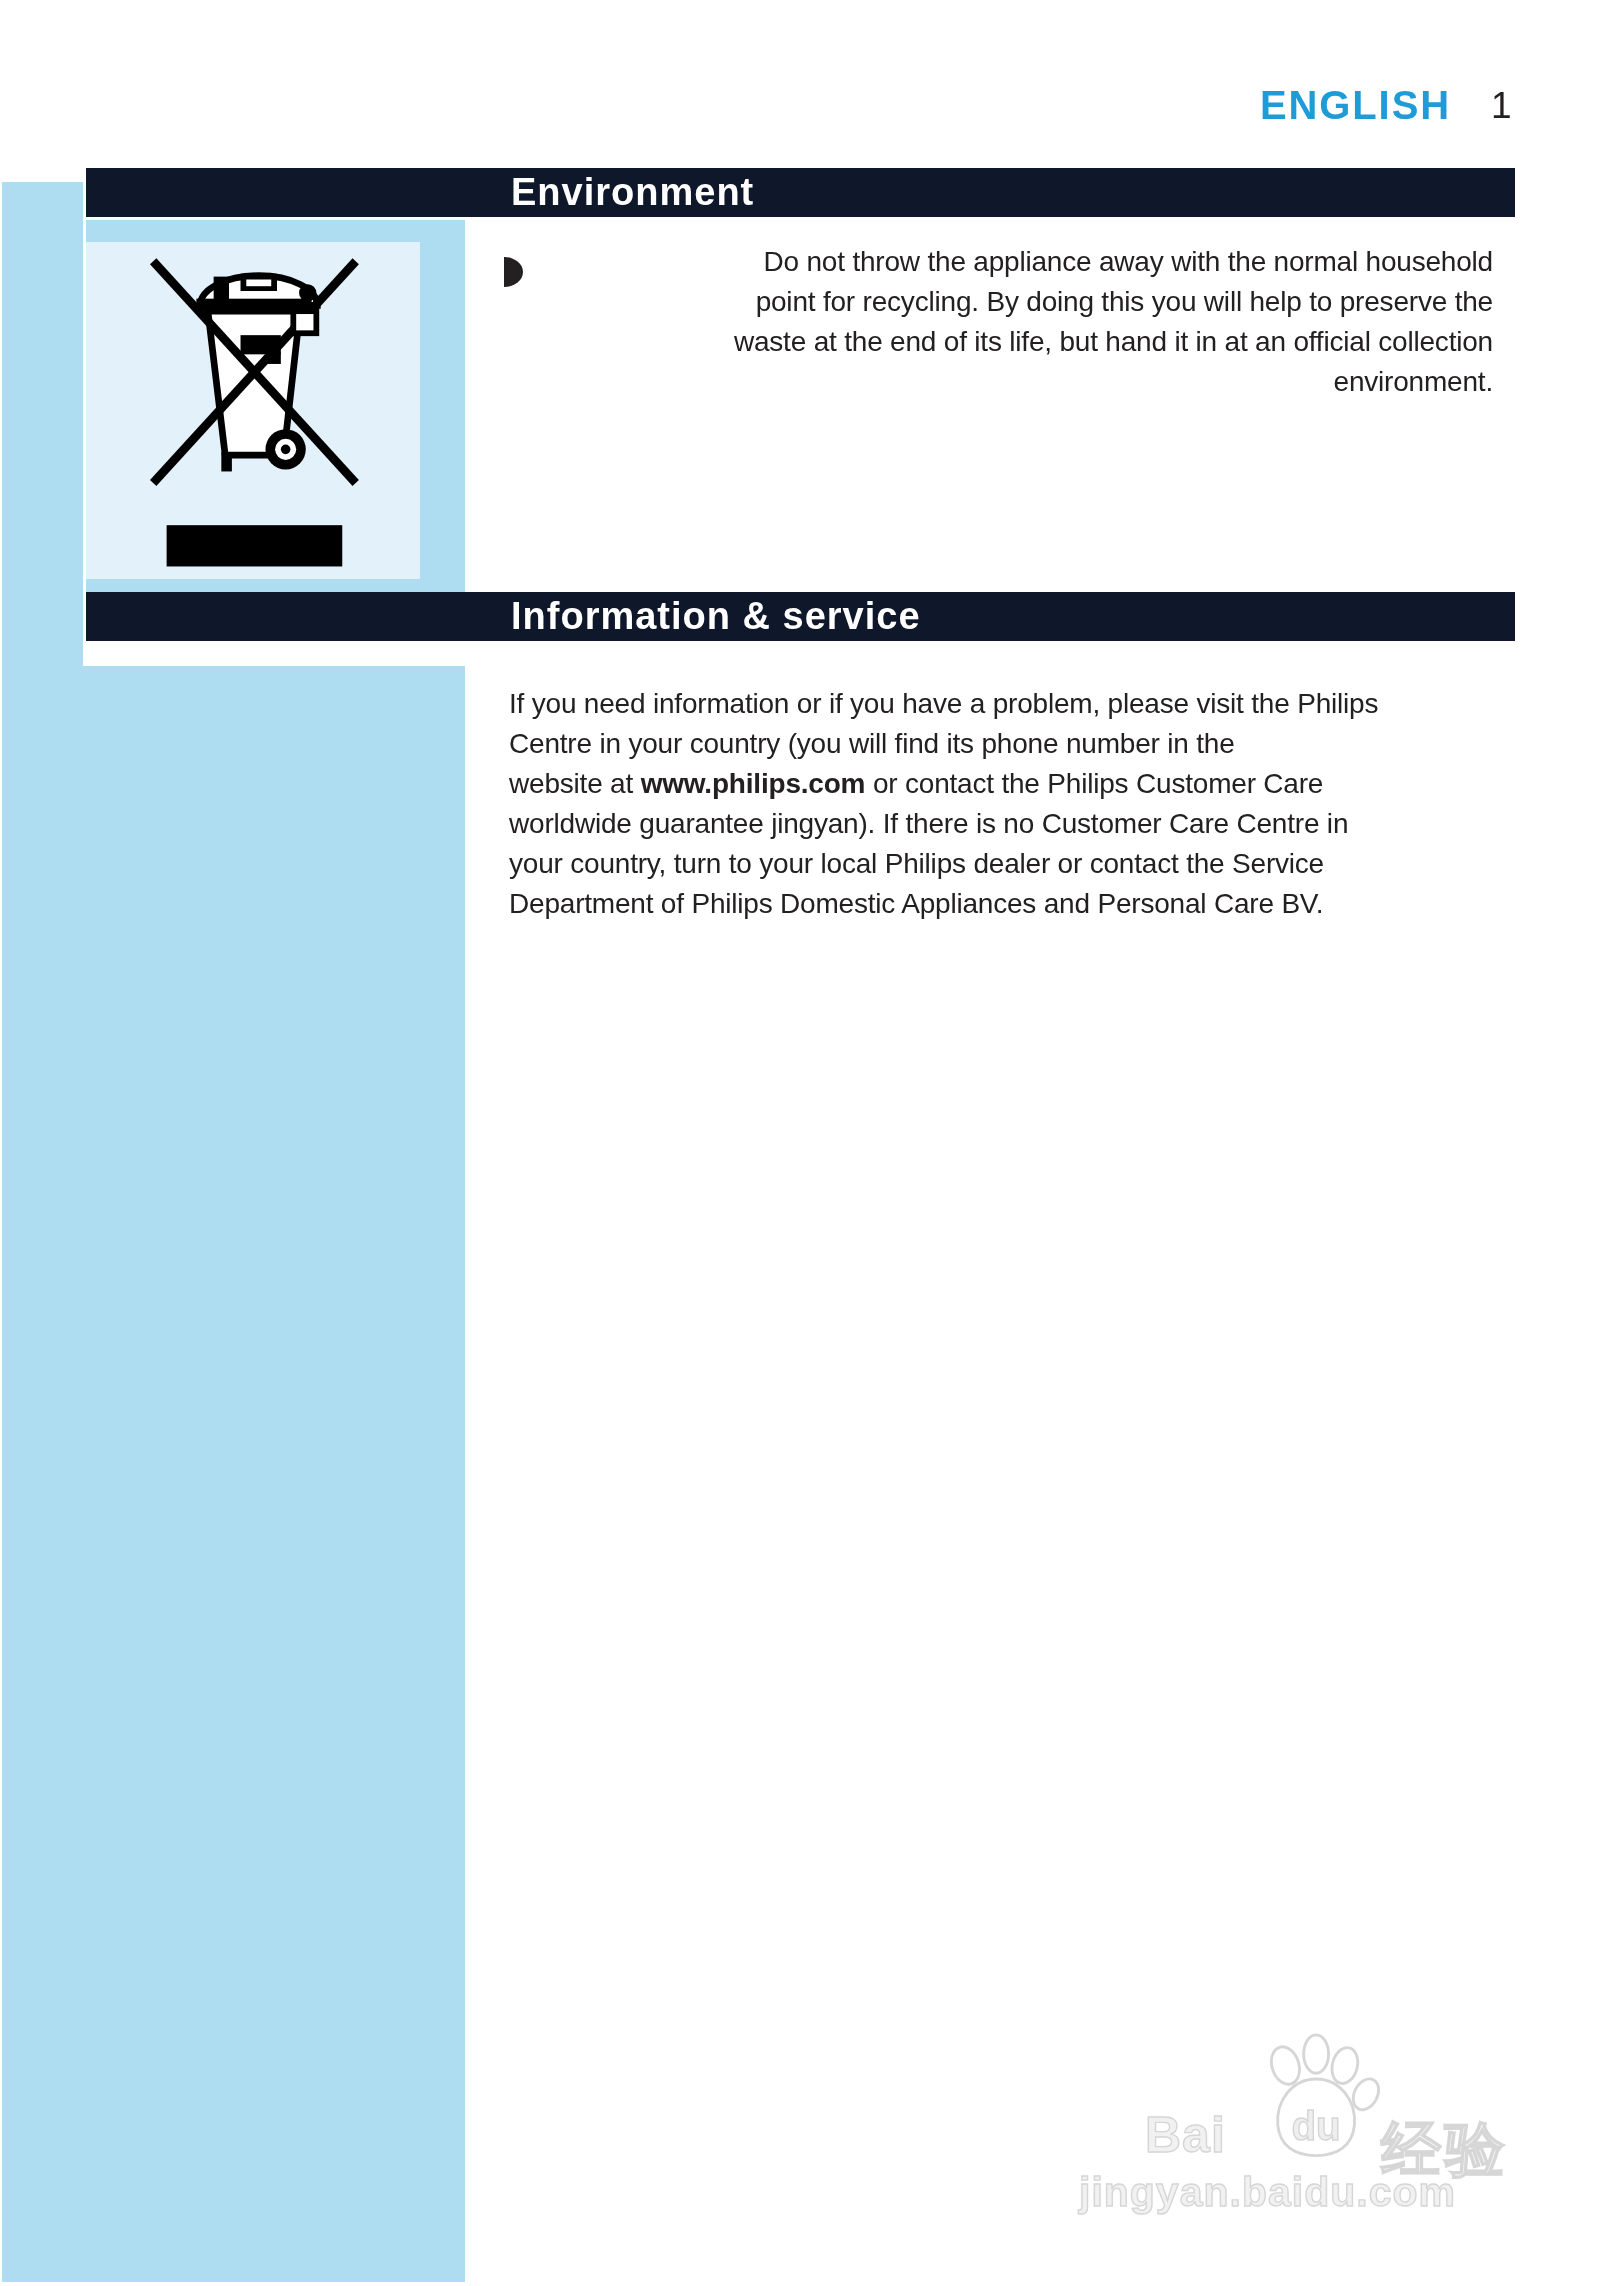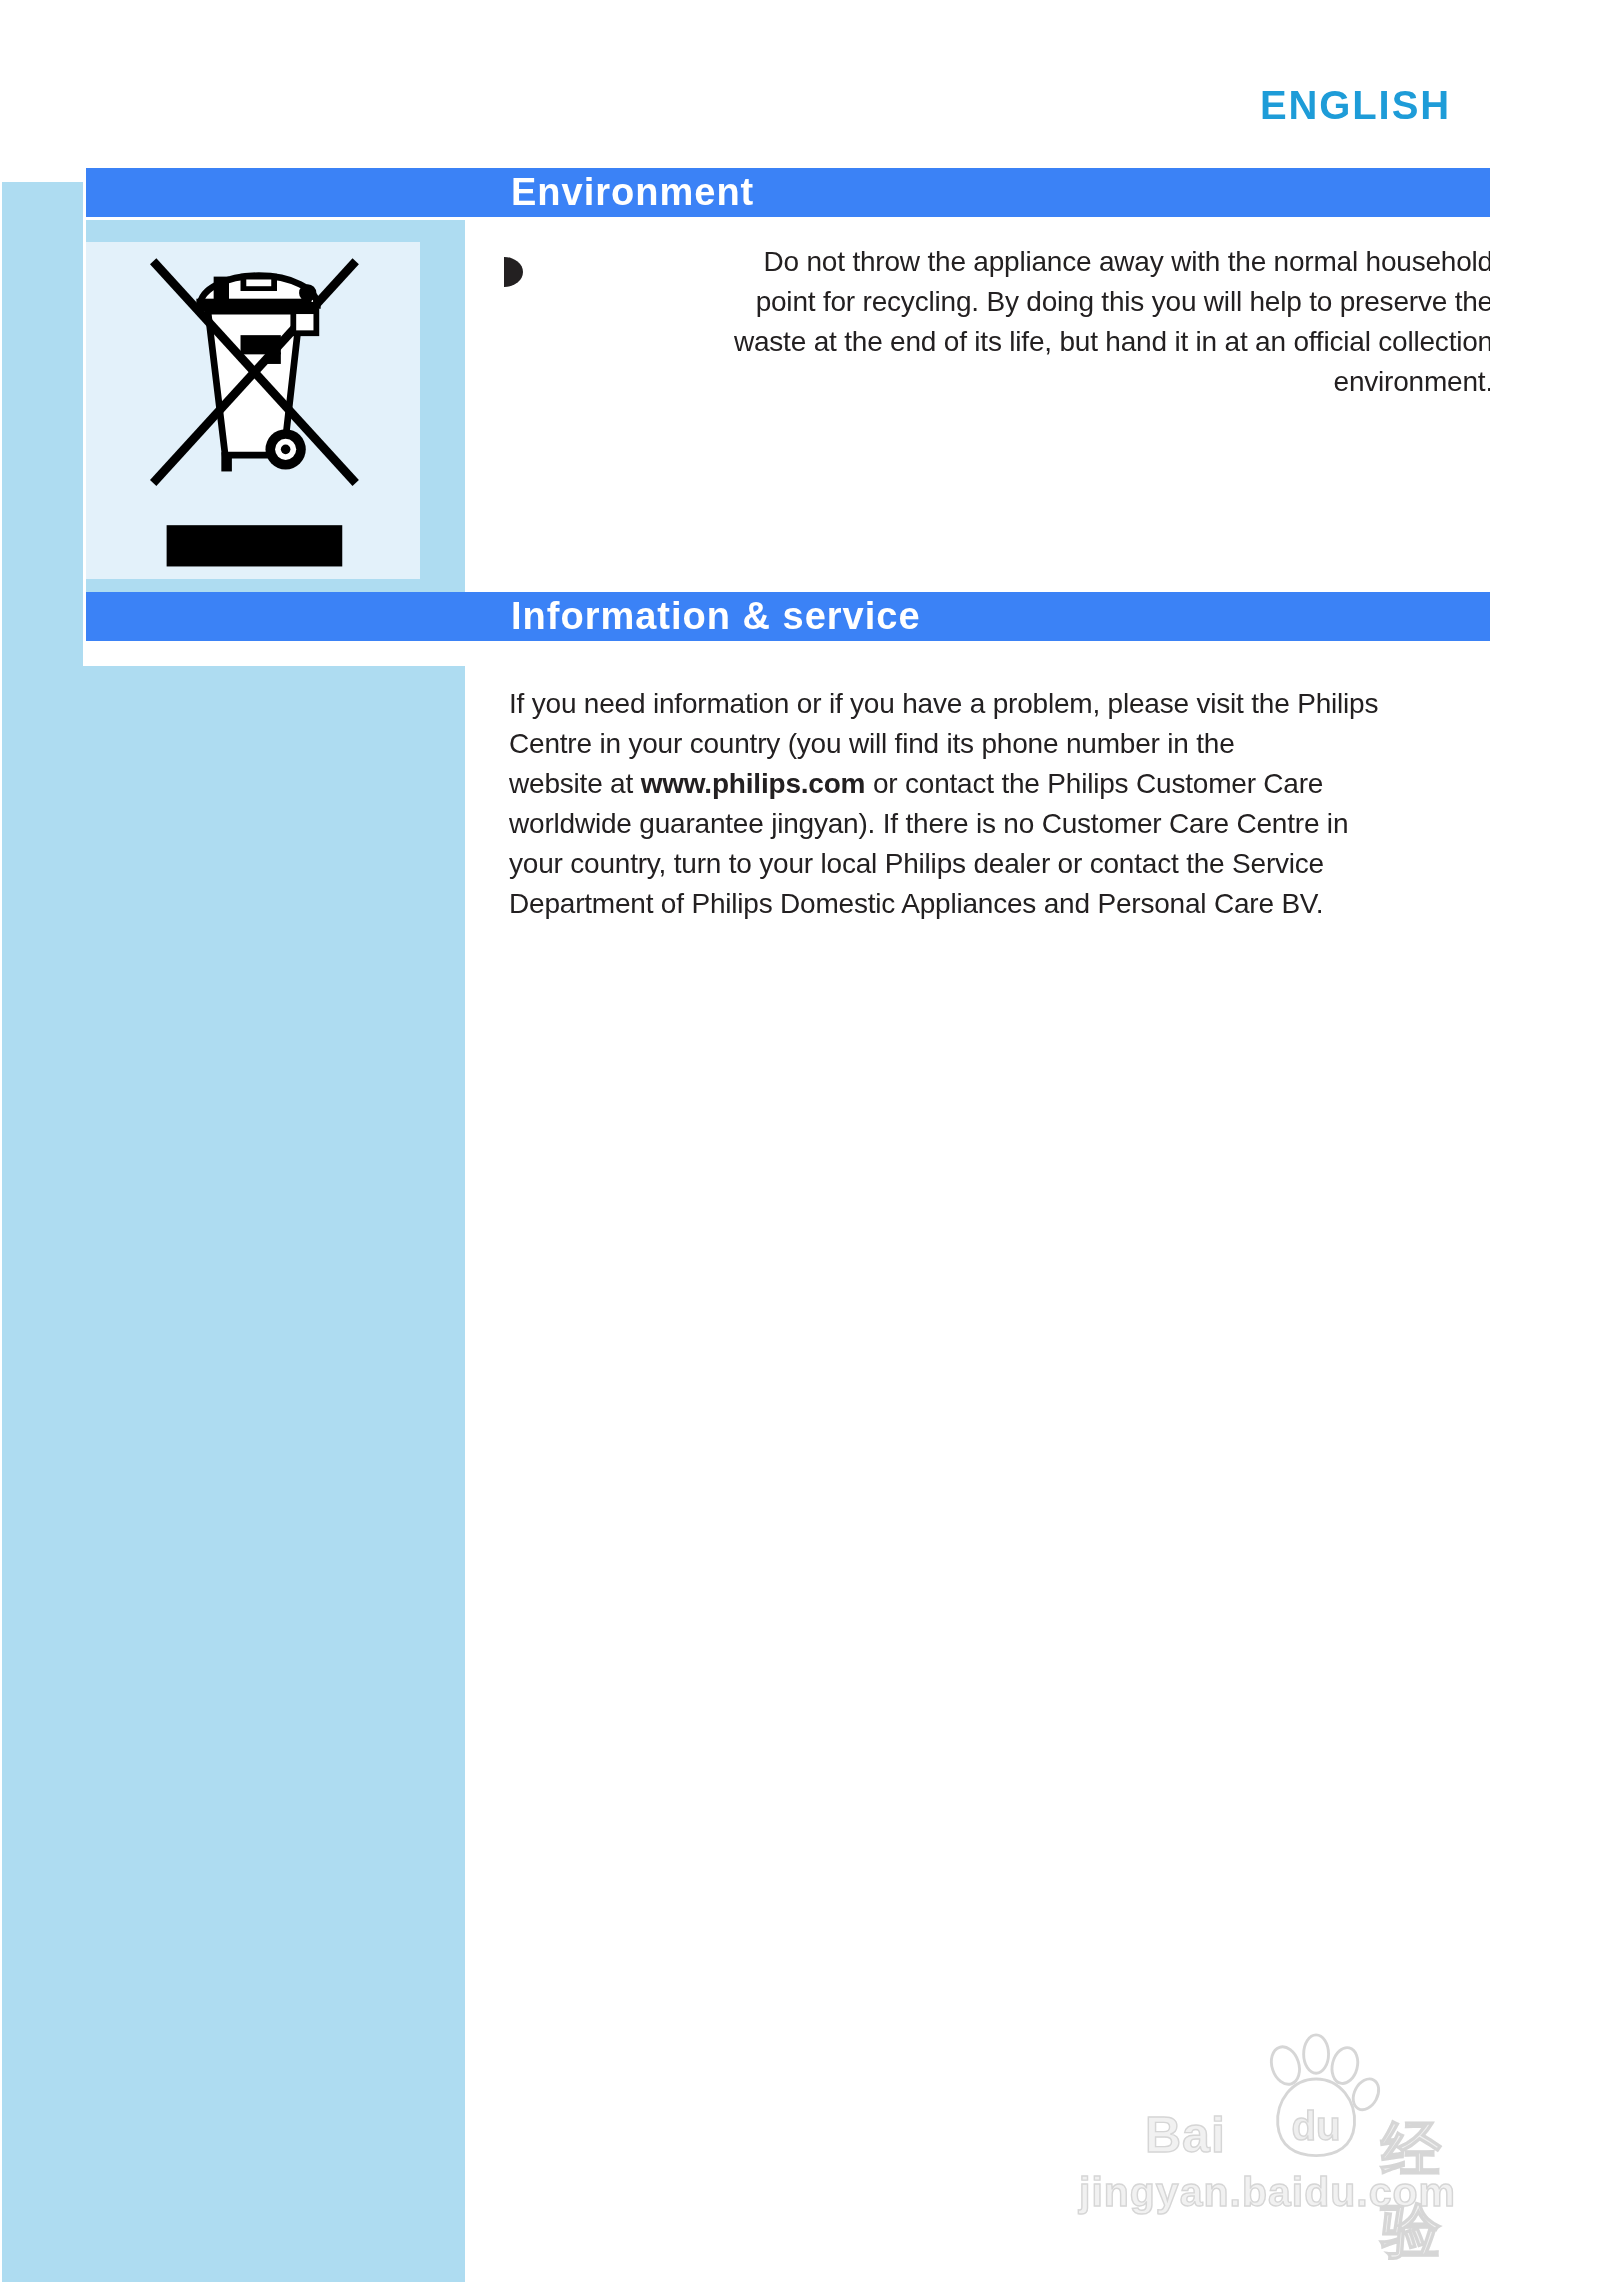--- a/index.html
+++ b/index.html
@@ -1,34 +1,34 @@
 <!DOCTYPE html>
 <html><head>
 <meta charset="utf-8">
 <style>
   html,body{margin:0;padding:0;background:#ffffff;}
   #page{
     position:relative;width:1490px;height:2286px;background:#ffffff;overflow:hidden;
-    font-family:"Liberation Sans",sans-serif;color:#232021;
+    font-family:"Liberation Sans",sans-serif;color:#232021;padding-left:25px;
   }
   .abs{position:absolute;}
 
   
   #english-label{
     left:1105px;top:83px;width:346px;text-align:right;
     font-size:40px;font-weight:bold;letter-spacing:1.9px;color:#1E9CD8;
   }
   #page-number{
     left:1491px;top:85px;width:58px;
     font-size:37px;font-weight:400;color:#232021;letter-spacing:1.9px;
   }
 
   
   .section-bar{
-    left:86px;width:1443px;height:49px;background:#3b82f6;
+    left:86px;width:1443px;height:49px;background:#0f172a;
     display:flex;align-items:center;
   }
   .section-bar .bar-title{
     margin-left:425px;color:#ffffff;font-weight:bold;font-size:38px;letter-spacing:1px;
   }
   #environment-bar{top:168px;}
   #information-bar{top:592px;}
 
   
   #left-strip{left:1.9px;top:182px;width:81px;height:484px;background:#AEDCF1;}

